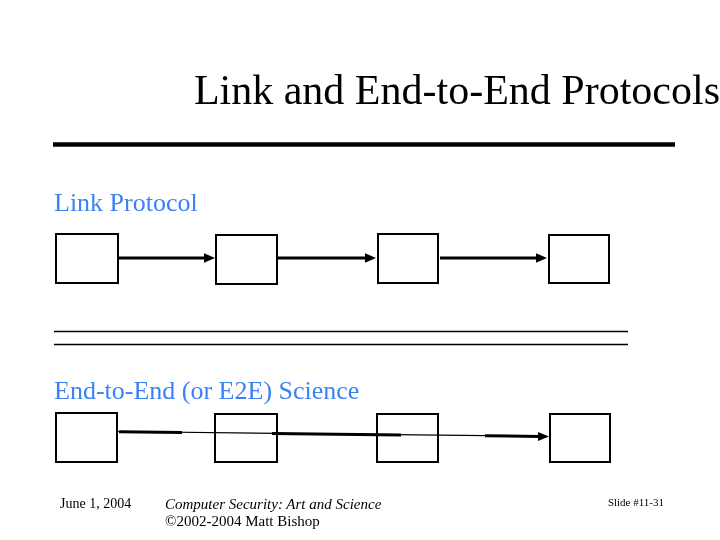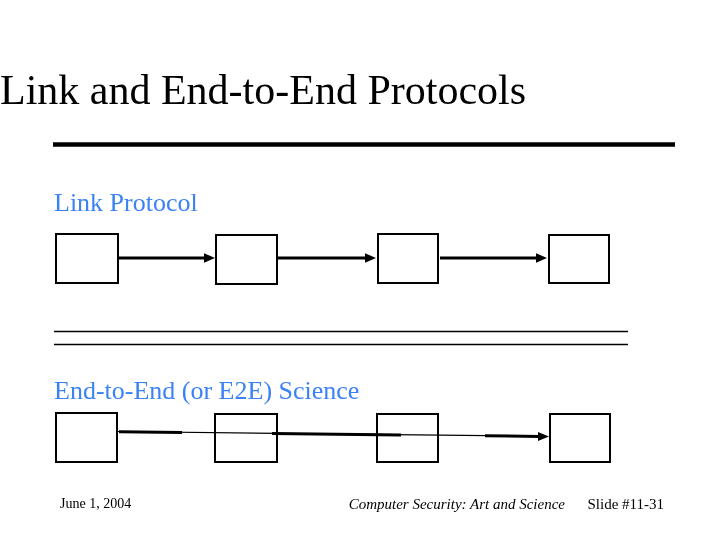--- a/index.html
+++ b/index.html
@@ -15,21 +15,21 @@
     overflow: hidden;
     font-family: "Liberation Serif", "DejaVu Serif", serif;
     color: #000000;
   }
   .slide-title {
     position: absolute;
     top: 66px;
     left: 0;
     right: 0;
     margin: 0;
-    text-align: left;
+    text-align: right;
     font-size: 42px;
     font-weight: normal;
     letter-spacing: 0px;
     color: #000000;
   }
   .diagram-overlay {
     position: absolute;
     top: 0;
     left: 0;
     width: 720px;
@@ -49,30 +49,30 @@
     left: 60px;
     top: 496px;
     font-size: 14px;
     white-space: nowrap;
   }
   .footer-center {
     position: absolute;
     left: 165px;
     width: 400px;
     top: 496px;
-    text-align: right;
+    text-align: left;
     font-size: 15px;
     line-height: 17px;
   }
   .footer-center .credit-title { font-style: italic; }
   .footer-slide-number {
     position: absolute;
     right: 56px;
     top: 496px;
-    font-size: 15px;
+    font-size: 11px;
     white-space: nowrap;
   }
 </style>
 </head>
 <body>
 
 <div class="slide">
 
   <h1 class="slide-title">Link and End-to-End Protocols</h1>
 
@@ -115,17 +115,18 @@
       <line x1="485" y1="435.8" x2="539" y2="436.4" stroke-width="3"></line>
 
       <polygon points="549,436.5 538,432 538,441" fill="#000000" stroke="none"></polygon>
     </g>
   </svg>
 
   <div class="footer-date">June 1, 2004</div>
 
   <div class="footer-center">
     <div class="credit-title">Computer Security: Art and Science</div>
+    <div class="credit-copyright">©2002-2004 Matt Bishop</div>
   </div>
 
   <div class="footer-slide-number">Slide #11-31</div>
 
 </div>
 
 </body></html>

